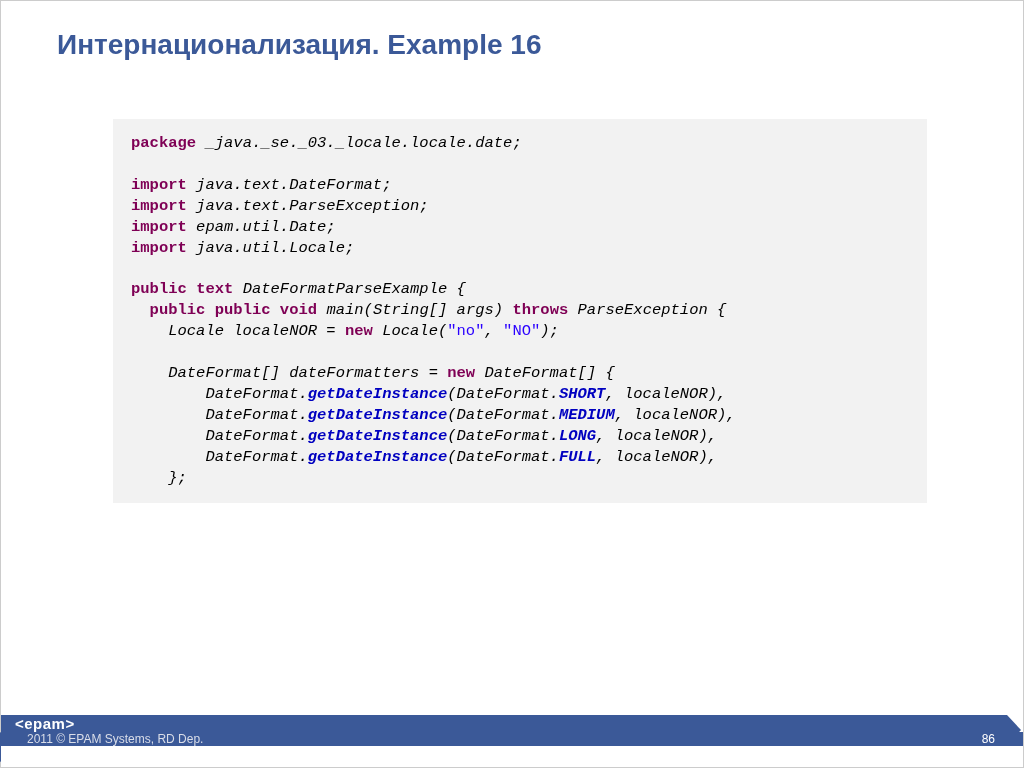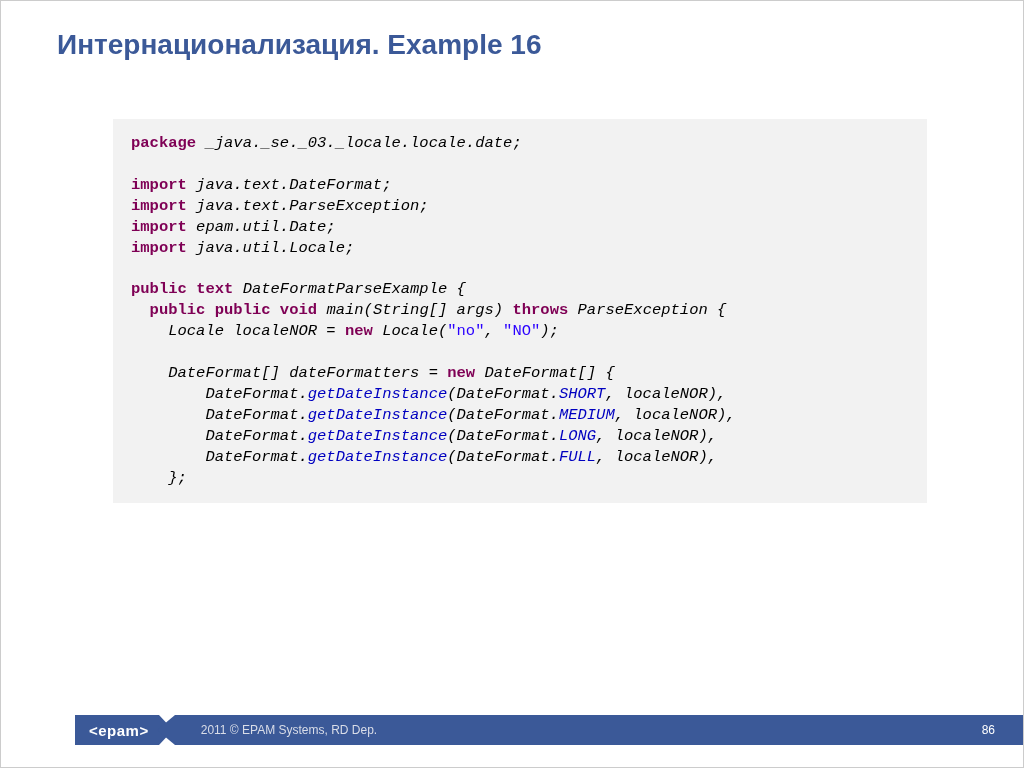--- a/index.html
+++ b/index.html
@@ -28,30 +28,31 @@
     margin: 58px 96px 0 112px;
     padding: 14px 18px;
     font-family: "Courier New", monospace;
     font-size: 15.5px;
     line-height: 1.35;
     color: #333;
     white-space: pre;
   }
   .kw { color: #7f0055; font-weight: bold; }
   .str { color: #2a00ff; }
-  .stat { color: #0000c0; font-style: italic; }
+  .stat { color: #0000c0; font-style: italic; font-weight: bold; }
   .norm { color: #000000; font-style: italic; }
   .footer {
     position: absolute;
     bottom: 22px;
     left: 0;
     right: 0;
     height: 30px;
     display: flex;
     align-items: stretch;
+    flex-direction: column;
   }
   .footer-left {
     width: 74px;
     background: #ffffff;
     display: flex;
     align-items: center;
     justify-content: flex-end;
     position: relative;
   }
   .footer-mid {

